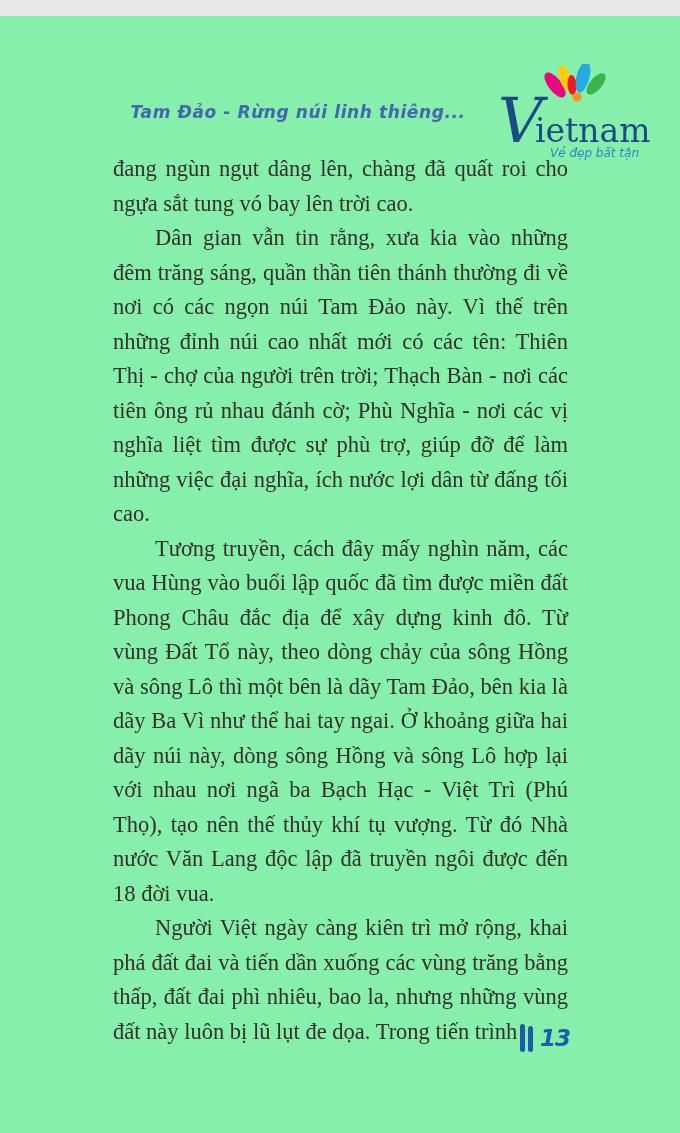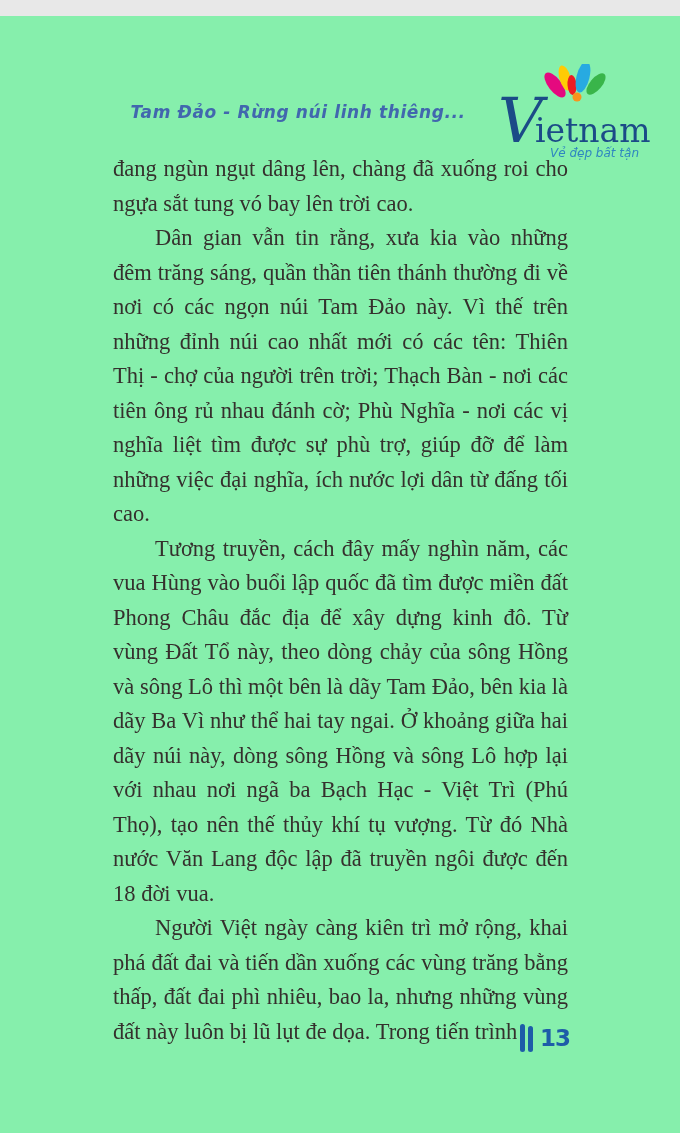--- a/index.html
+++ b/index.html
@@ -44,20 +44,21 @@
     text-align: justify;
   }
   .text-block p { margin: 0; }
   .text-block p.indent { text-indent: 42px; }
   .page-footer {
     position: absolute;
     top: 1008px;
     right: 110px;
     display: flex;
     align-items: center;
+    font-style: italic;
   }
   .bars { display: flex; align-items: flex-end; margin-right: 7px; }
   .bars span {
     display: inline-block;
     width: 5px;
     height: 28px;
     border-radius: 2.5px;
     background: #1d5ca8;
   }
   .bars span + span { margin-left: 3px; height: 26px; }
@@ -86,21 +87,21 @@
         <ellipse cx="0" cy="0" rx="6" ry="13" transform="translate(98,20) rotate(40)" fill="#39b54a"></ellipse>
         <circle cx="79" cy="33" r="4.5" fill="#f7941d"></circle>
       </g>
       <text x="0" y="78" font-family="DejaVu Serif, serif" font-style="italic" font-size="62" fill="#1b4b87">V</text>
       <text x="37" y="78" font-family="DejaVu Serif, serif" font-size="33" fill="#1b4b87">ietnam</text>
       <text x="52" y="93" font-family="DejaVu Sans, sans-serif" font-style="italic" font-size="12" fill="#2f86c0">Vẻ đẹp bất tận</text>
     </svg>
   </div>
 
   <div class="text-block">
-    <p>đang ngùn ngụt dâng lên, chàng đã xuống roi cho ngựa sắt tung vó bay lên trời cao.</p>
+    <p>đang ngùn ngụt dâng lên, chàng đã quất roi cho ngựa sắt tung vó bay lên trời cao.</p>
     <p class="indent">Dân gian vẫn tin rằng, xưa kia vào những đêm trăng sáng, quần thần tiên thánh thường đi về nơi có các ngọn núi Tam Đảo này. Vì thế trên những đỉnh núi cao nhất mới có các tên: Thiên Thị - chợ của người trên trời; Thạch Bàn - nơi các tiên ông rủ nhau đánh cờ; Phù Nghĩa - nơi các vị nghĩa liệt tìm được sự phù trợ, giúp đỡ để làm những việc đại nghĩa, ích nước lợi dân từ đấng tối cao.</p>
     <p class="indent">Tương truyền, cách đây mấy nghìn năm, các vua Hùng vào buổi lập quốc đã tìm được miền đất Phong Châu đắc địa để xây dựng kinh đô. Từ vùng Đất Tổ này, theo dòng chảy của sông Hồng và sông Lô thì một bên là dãy Tam Đảo, bên kia là dãy Ba Vì như thể hai tay ngai. Ở khoảng giữa hai dãy núi này, dòng sông Hồng và sông Lô hợp lại với nhau nơi ngã ba Bạch Hạc - Việt Trì (Phú Thọ), tạo nên thế thủy khí tụ vượng. Từ đó Nhà nước Văn Lang độc lập đã truyền ngôi được đến 18 đời vua.</p>
     <p class="indent">Người Việt ngày càng kiên trì mở rộng, khai phá đất đai và tiến dần xuống các vùng trăng bằng thấp, đất đai phì nhiêu, bao la, nhưng những vùng đất này luôn bị lũ lụt đe dọa. Trong tiến trình</p>
   </div>
 
   <div class="page-footer">
     <span class="bars">
       <span></span>
       <span></span>
     </span>

